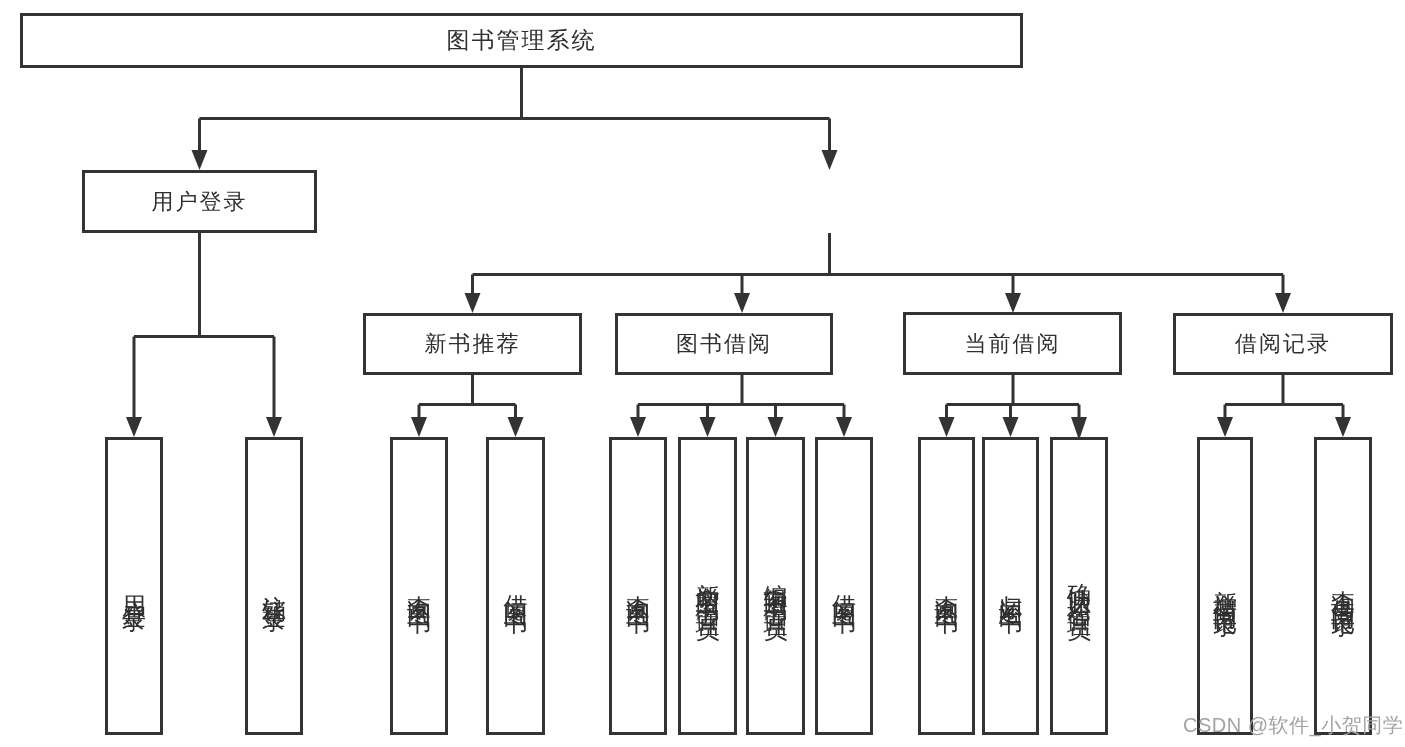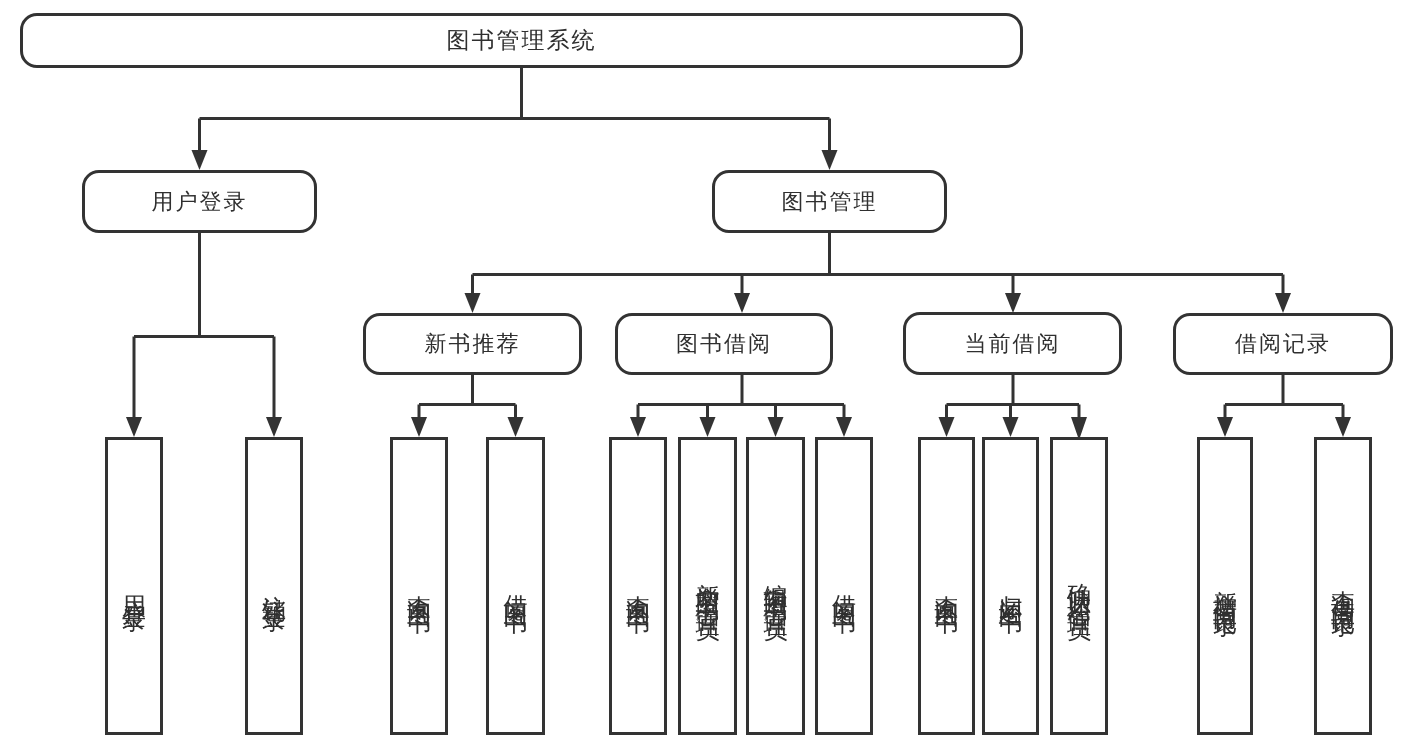--- a/index.html
+++ b/index.html
@@ -27,21 +27,20 @@
     box-sizing:border-box;
     border:3px solid var(--line-color);
     background:#fff;
     display:flex;align-items:center;justify-content:center;
     color:var(--text-color);
   }
   .h-node{
     font-size:22px;
     letter-spacing:2px;
     white-space:nowrap;
-    border-radius:17px;
   }
   .root-node{font-size:23px;}
   .v-node{
     writing-mode:vertical-rl;
     text-orientation:mixed;
     font-size:24px;
     letter-spacing:5px;
     line-height:1;
   }
   
@@ -143,23 +142,20 @@
     <path class="arrow" d="M1335 417 L1351 417 L1343 437 Z"></path>
   </svg>
 
   <div class="node h-node root-node b-root">
     <span>图书管理系统</span>
   </div>
 
   <div class="node h-node l2-0">
     <span>用户登录</span>
   </div>
-  <div class="node h-node l2-1">
-    <span>图书管理</span>
-  </div>
 
   <div class="node h-node l3-0">
     <span>新书推荐</span>
   </div>
   <div class="node h-node l3-1">
     <span>图书借阅</span>
   </div>
   <div class="node h-node l3-2">
     <span>当前借阅</span>
   </div>
@@ -200,13 +196,14 @@
   <div class="node v-node leaf lf-10">
     <span>确认归还（管理员）</span>
   </div>
   <div class="node v-node leaf lf-11">
     <span>新增借阅记录</span>
   </div>
   <div class="node v-node leaf lf-12">
     <span>查询借阅记录</span>
   </div>
 
+  <div class="watermark">CSDN @软件_小贺同学</div>
 </div>
 
 </body></html>

